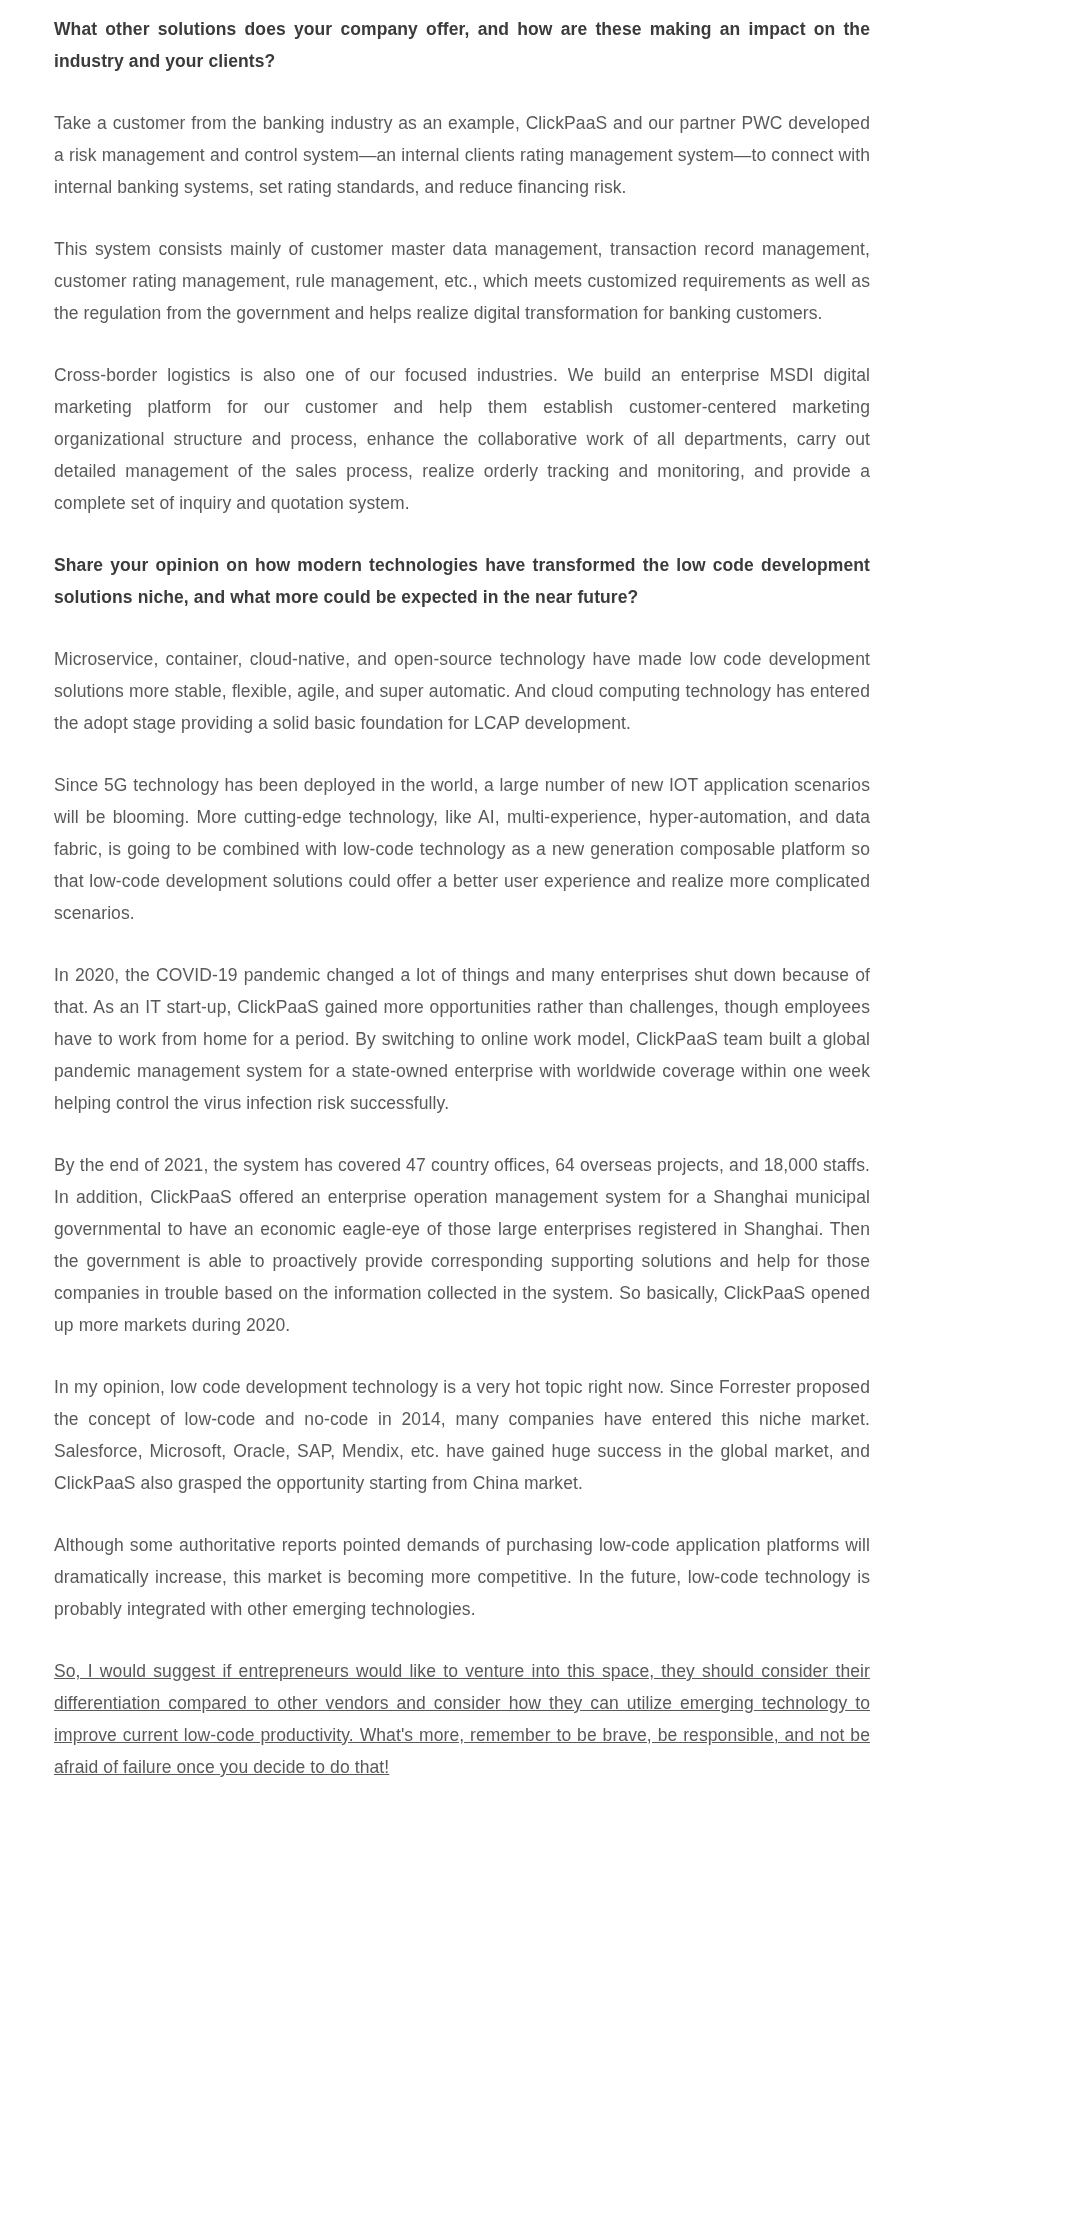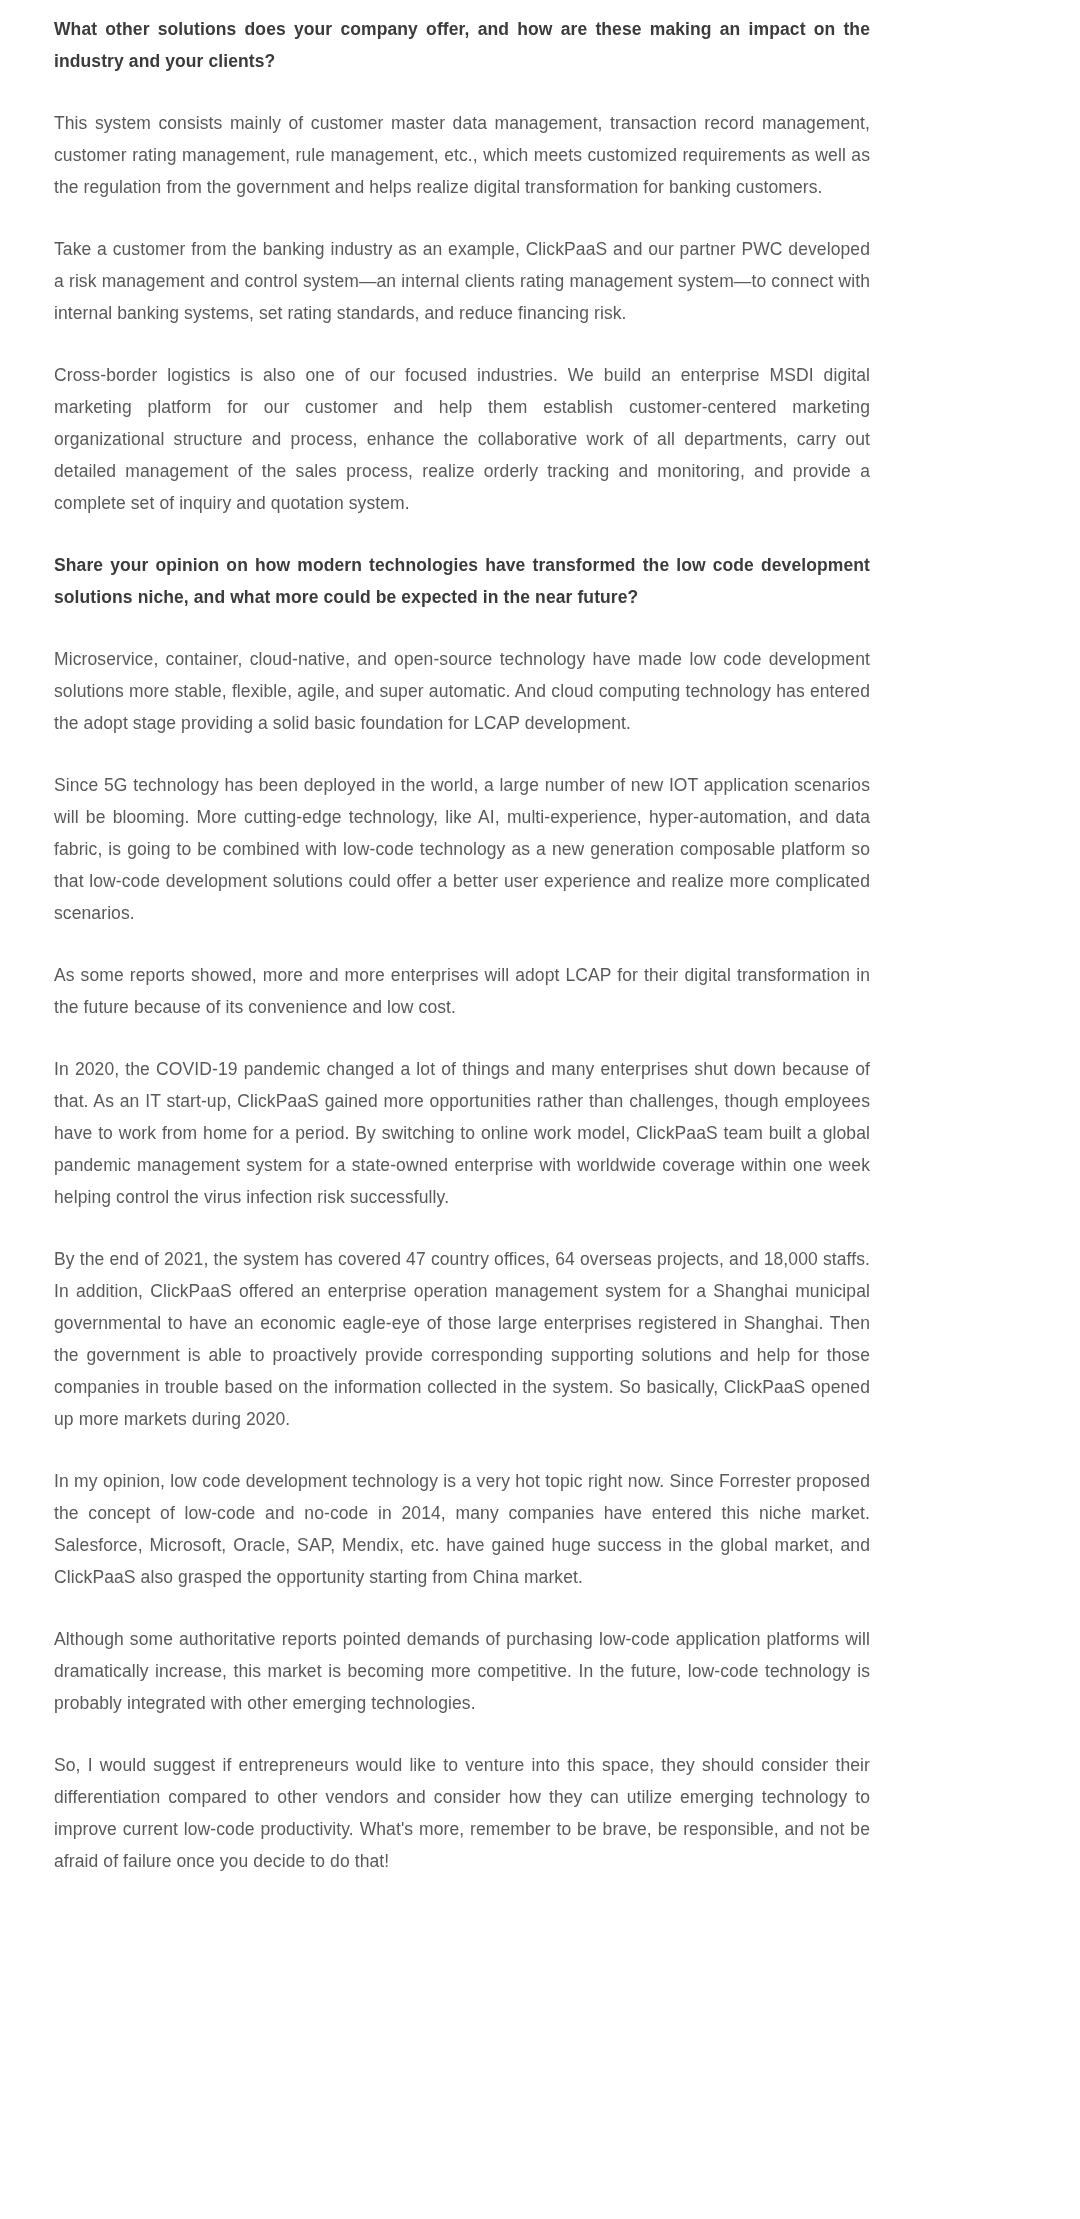--- a/index.html
+++ b/index.html
@@ -15,40 +15,39 @@
     width: 924px;
     padding: 13px 54px 20px 54px;
   }
   .block {
     font-size: 17.5px;
     line-height: 32px;
     text-align: justify;
     margin-bottom: 30px;
     letter-spacing: 0.1px;
   }
-  .block:last-child { margin-bottom: 0; }
+  .block:last-child { margin-bottom: 0; text-decoration: underline; }
   .q {
     font-weight: bold;
     color: #3b3b3b;
   }
   .a {
     font-weight: normal;
     color: #595959;
   }
 </style>
 </head>
 <body>
 
 <div class="article">
   <p class="block q">What other solutions does your company offer, and how are these making an impact on the industry and your clients?</p>
+  <p class="block a">Take a customer from the banking industry as an example, ClickPaaS and our partner PWC developed a risk management and control system—an internal clients rating management system—to connect with internal banking systems, set rating standards, and reduce financing risk.</p>
   <p class="block a">This system consists mainly of customer master data management, transaction record management, customer rating management, rule management, etc., which meets customized requirements as well as the regulation from the government and helps realize digital transformation for banking customers.</p>
-  <p class="block a">Take a customer from the banking industry as an example, ClickPaaS and our partner PWC developed a risk management and control system—an internal clients rating management system—to connect with internal banking systems, set rating standards, and reduce financing risk.</p>
   <p class="block a">Cross-border logistics is also one of our focused industries. We build an enterprise MSDI digital marketing platform for our customer and help them establish customer-centered marketing organizational structure and process, enhance the collaborative work of all departments, carry out detailed management of the sales process, realize orderly tracking and monitoring, and provide a complete set of inquiry and quotation system.</p>
   <p class="block q">Share your opinion on how modern technologies have transformed the low code development solutions niche, and what more could be expected in the near future?</p>
   <p class="block a">Microservice, container, cloud-native, and open-source technology have made low code development solutions more stable, flexible, agile, and super automatic. And cloud computing technology has entered the adopt stage providing a solid basic foundation for LCAP development.</p>
   <p class="block a">Since 5G technology has been deployed in the world, a large number of new IOT application scenarios will be blooming. More cutting-edge technology, like AI, multi-experience, hyper-automation, and data fabric, is going to be combined with low-code technology as a new generation composable platform so that low-code development solutions could offer a better user experience and realize more complicated scenarios.</p>
-  <p class="block a">As some reports showed, more and more enterprises will adopt LCAP for their digital transformation in the future because of its convenience and low cost.</p>
   <p class="block a">In 2020, the COVID-19 pandemic changed a lot of things and many enterprises shut down because of that. As an IT start-up, ClickPaaS gained more opportunities rather than challenges, though employees have to work from home for a period. By switching to online work model, ClickPaaS team built a global pandemic management system for a state-owned enterprise with worldwide coverage within one week helping control the virus infection risk successfully.</p>
   <p class="block a">By the end of 2021, the system has covered 47 country offices, 64 overseas projects, and 18,000 staffs. In addition, ClickPaaS offered an enterprise operation management system for a Shanghai municipal governmental to have an economic eagle-eye of those large enterprises registered in Shanghai. Then the government is able to proactively provide corresponding supporting solutions and help for those companies in trouble based on the information collected in the system. So basically, ClickPaaS opened up more markets during 2020.</p>
   <p class="block a">In my opinion, low code development technology is a very hot topic right now. Since Forrester proposed the concept of low-code and no-code in 2014, many companies have entered this niche market. Salesforce, Microsoft, Oracle, SAP, Mendix, etc. have gained huge success in the global market, and ClickPaaS also grasped the opportunity starting from China market.</p>
   <p class="block a">Although some authoritative reports pointed demands of purchasing low-code application platforms will dramatically increase, this market is becoming more competitive. In the future, low-code technology is probably integrated with other emerging technologies.</p>
   <p class="block a">So, I would suggest if entrepreneurs would like to venture into this space, they should consider their differentiation compared to other vendors and consider how they can utilize emerging technology to improve current low-code productivity. What's more, remember to be brave, be responsible, and not be afraid of failure once you decide to do that!</p>
 </div>
 
 </body></html>

